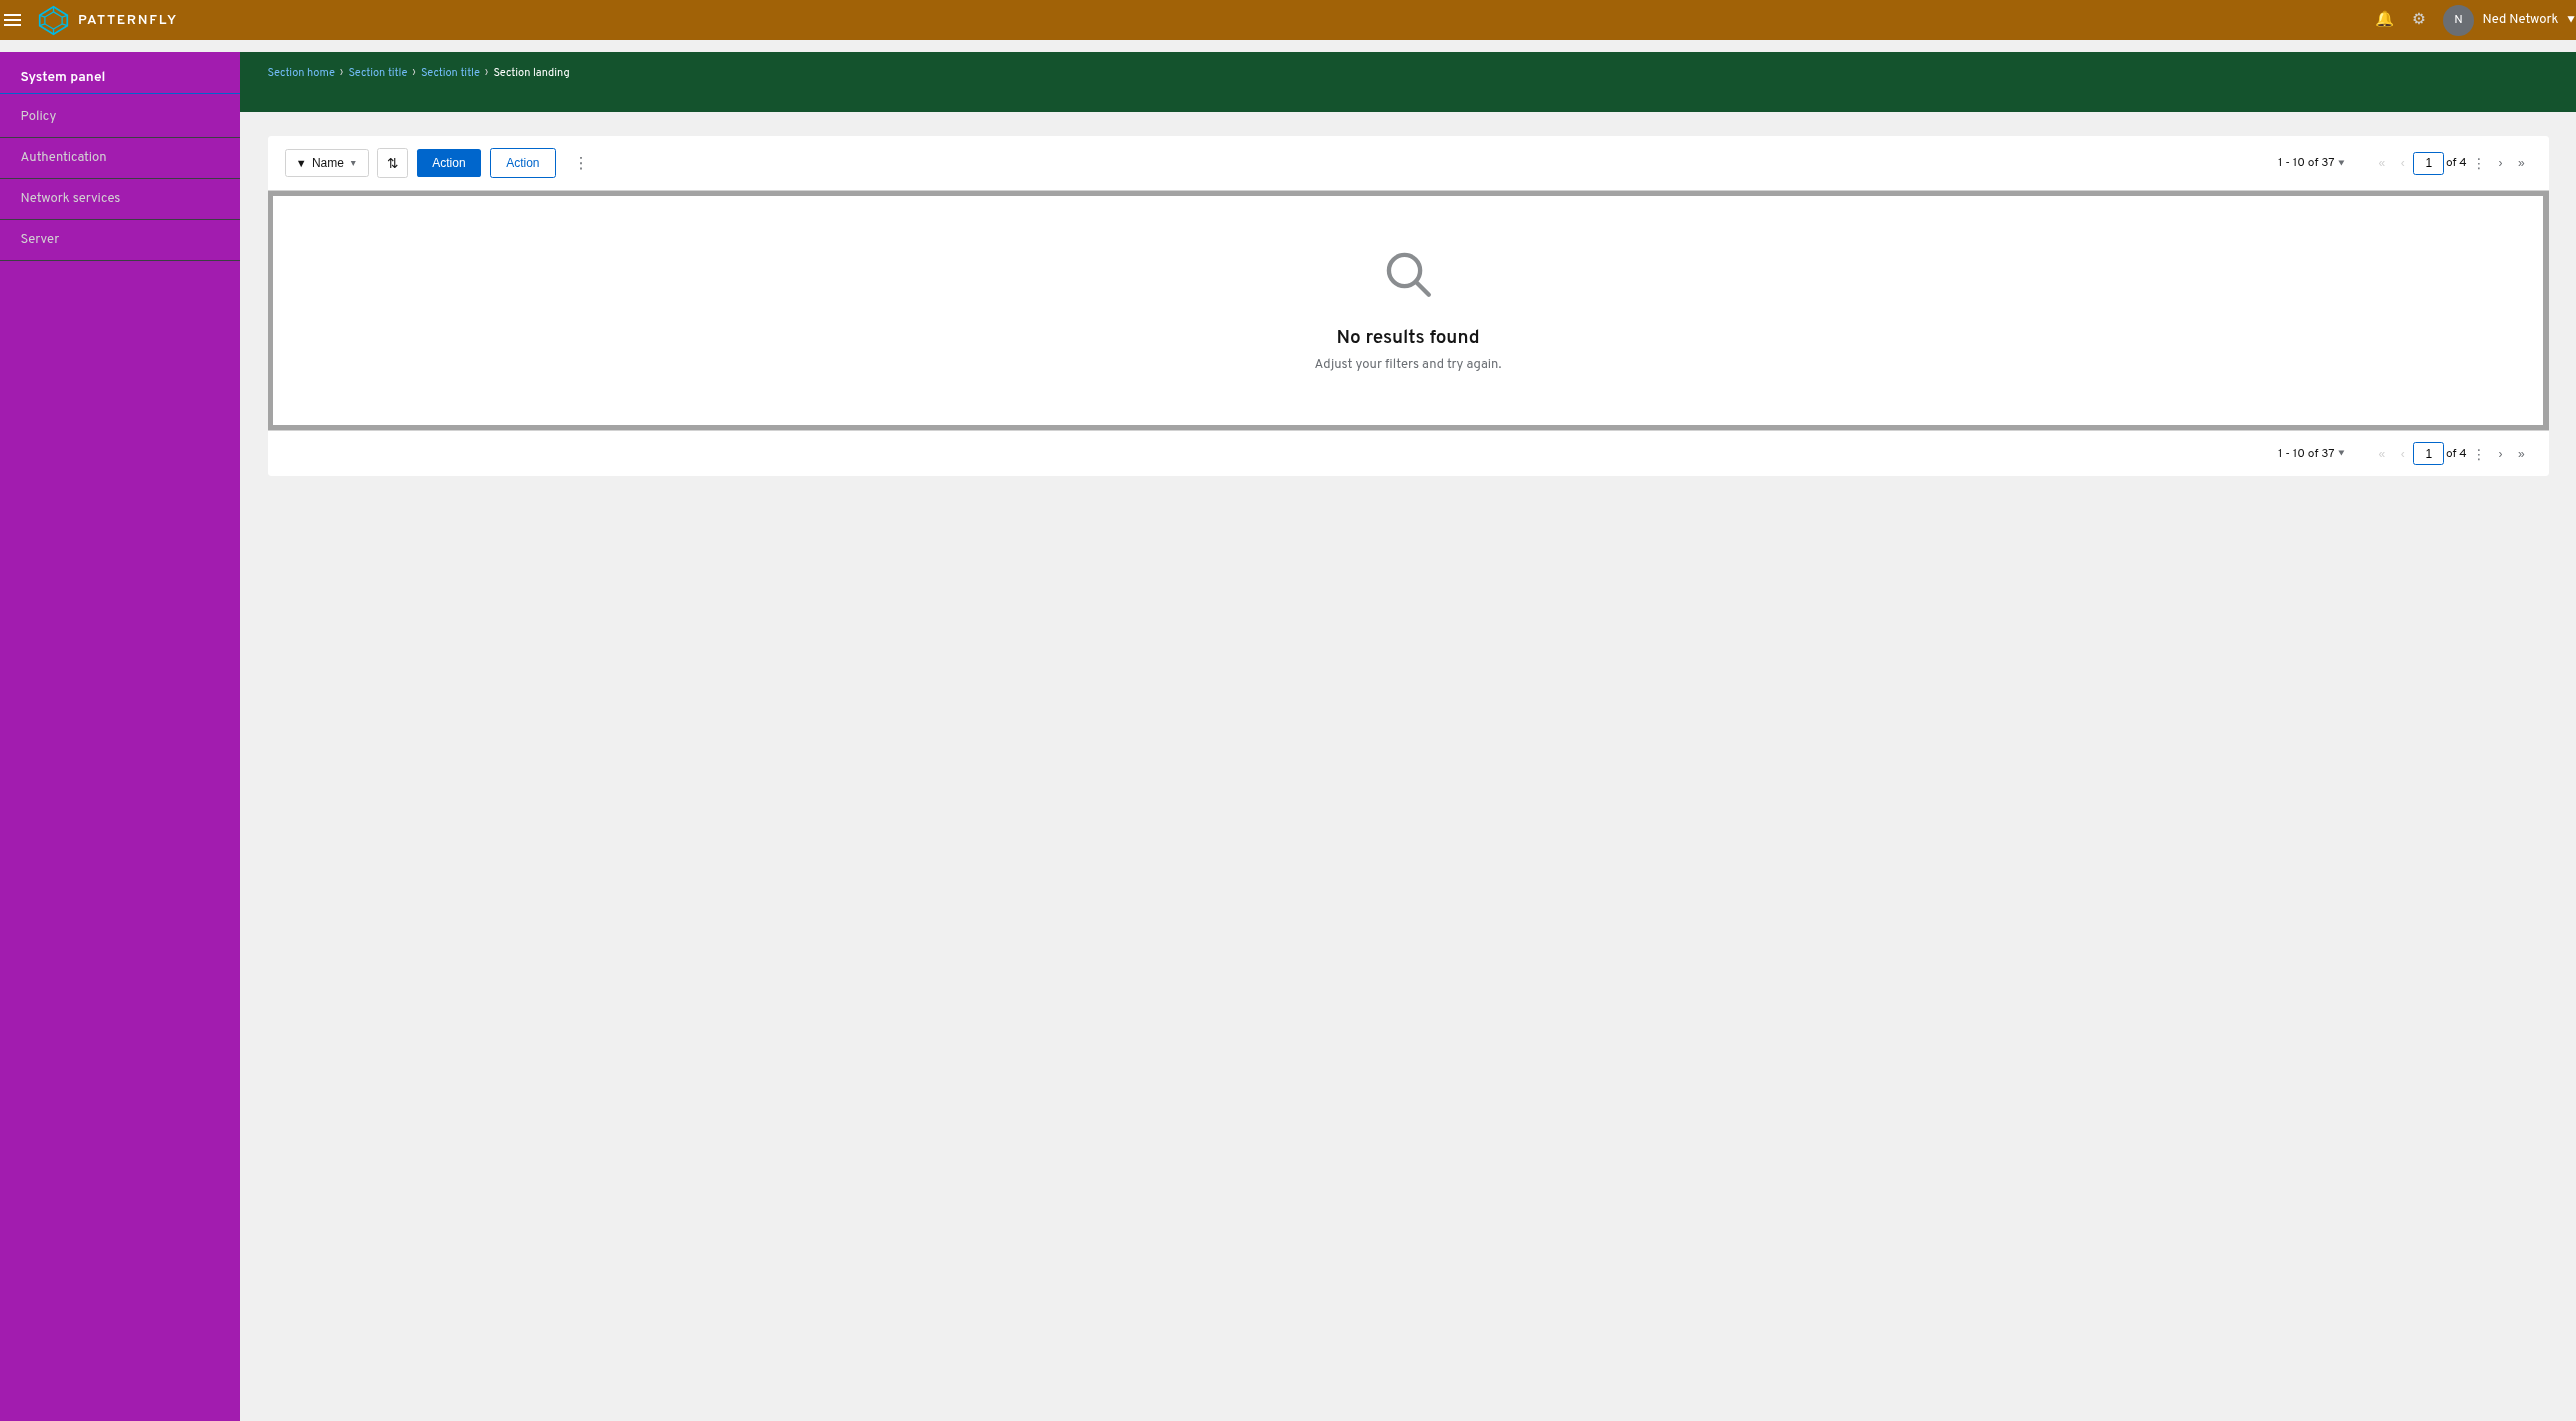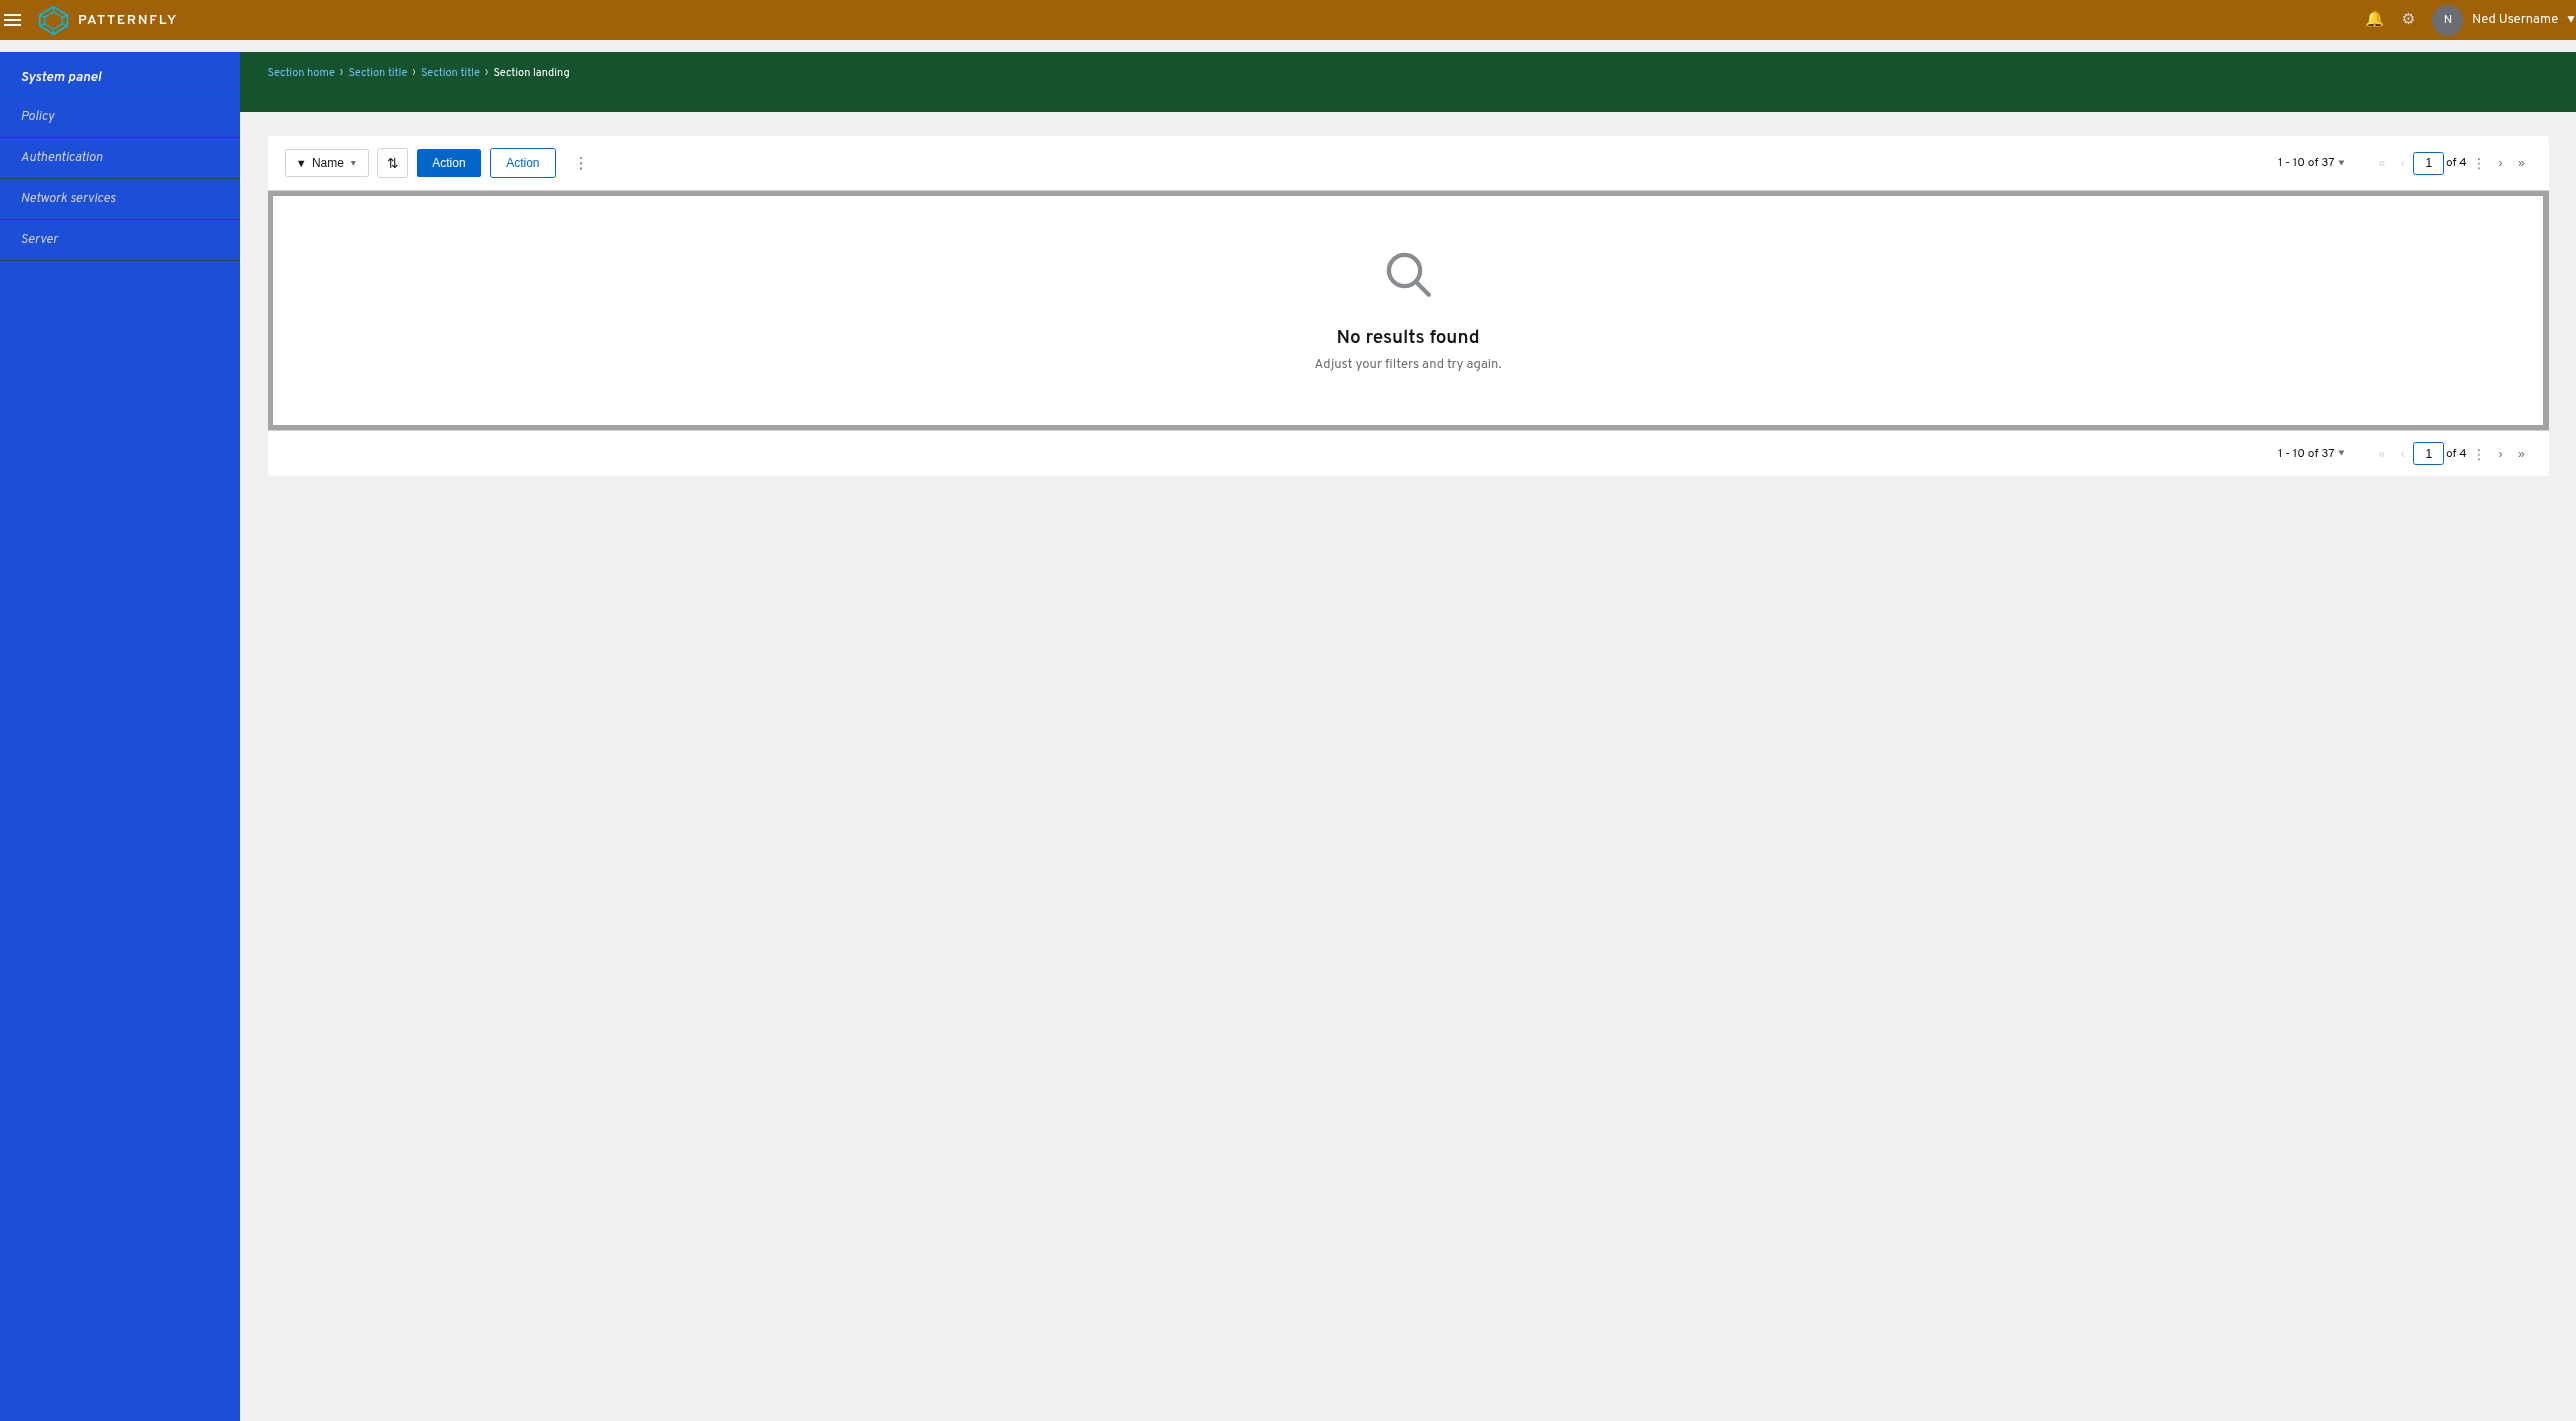--- a/index.html
+++ b/index.html
@@ -20,21 +20,21 @@
     .topnav-icon { color: #d2d2d2; font-size: 15.5px; cursor: pointer; }
     .user-section { display: flex; align-items: center; gap: 8.6px; cursor: pointer; }
     .user-avatar { width: 31px; height: 31px; border-radius: 50%; background: #6a6e73; display: flex; align-items: center; justify-content: center; color: #fff; font-size: 12px; }
     .user-name { color: #fff; font-size: 13px; }
     .user-caret { color: #fff; font-size: 10.3px; }
 
     
     .layout { display: flex; margin-top: 52px; height: calc(100vh - 52px); }
 
     
-    .sidebar { width: 240px; background: #1d4ed8; flex-shrink: 0; overflow-y: auto; font-style: italic; }
+    .sidebar { width: 240px; background: #a21caf; flex-shrink: 0; overflow-y: auto; }
     .sidebar-section-title {
       color: #fff; font-size: 13.7px; font-weight: 600; padding: 17px 20.6px 6.9px;
       border-bottom: 1.7px solid #06c; margin-bottom: 3.4px;
     }
     .sidebar-nav-item {
       display: block; padding: 12px 20.6px; color: #d2d2d2; font-size: 13px;
       cursor: pointer; border-bottom: 0.9px solid #3c3f42; text-decoration: none;
     }
 
     
@@ -145,21 +145,21 @@
         <line x1="2" y1="12" x2="8" y2="14" stroke="#00b9e4" stroke-width="1.5"></line>
       </svg>
       <span class="brand-name">PATTERNFLY</span>
     </div>
   </div>
   <div class="topnav-right">
     <span class="topnav-icon">🔔</span>
     <span class="topnav-icon">⚙</span>
     <div class="user-section">
       <div class="user-avatar">N</div>
-      <span class="user-name">Ned Username</span>
+      <span class="user-name">Ned Network</span>
       <span class="user-caret">▼</span>
     </div>
   </div>
 </nav>
 
 <div class="layout">
 
   <aside class="sidebar">
     <div class="sidebar-section-title">System panel</div>
     <a class="sidebar-nav-item">Policy</a>

